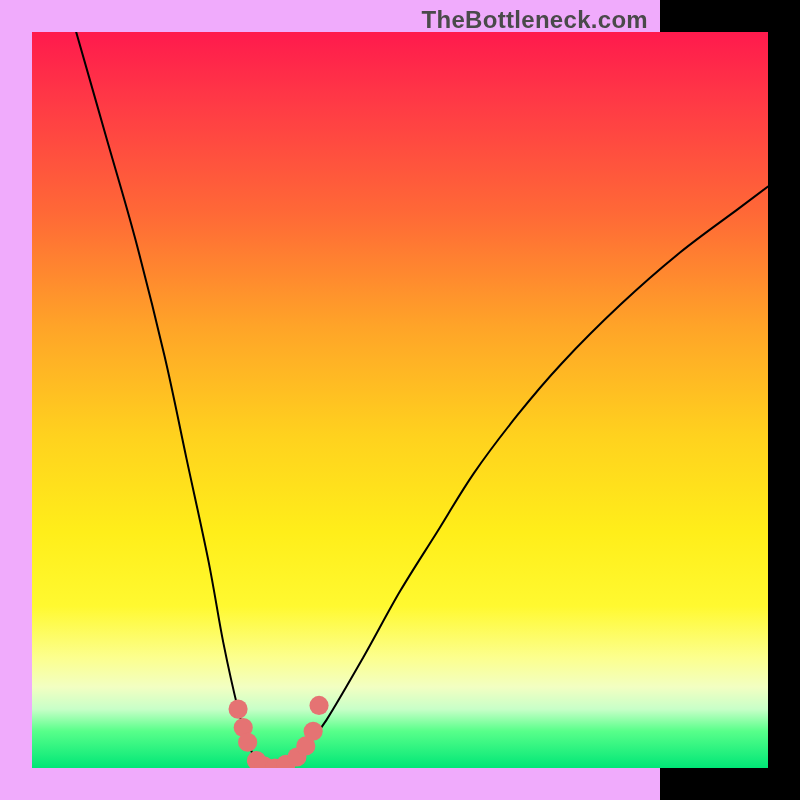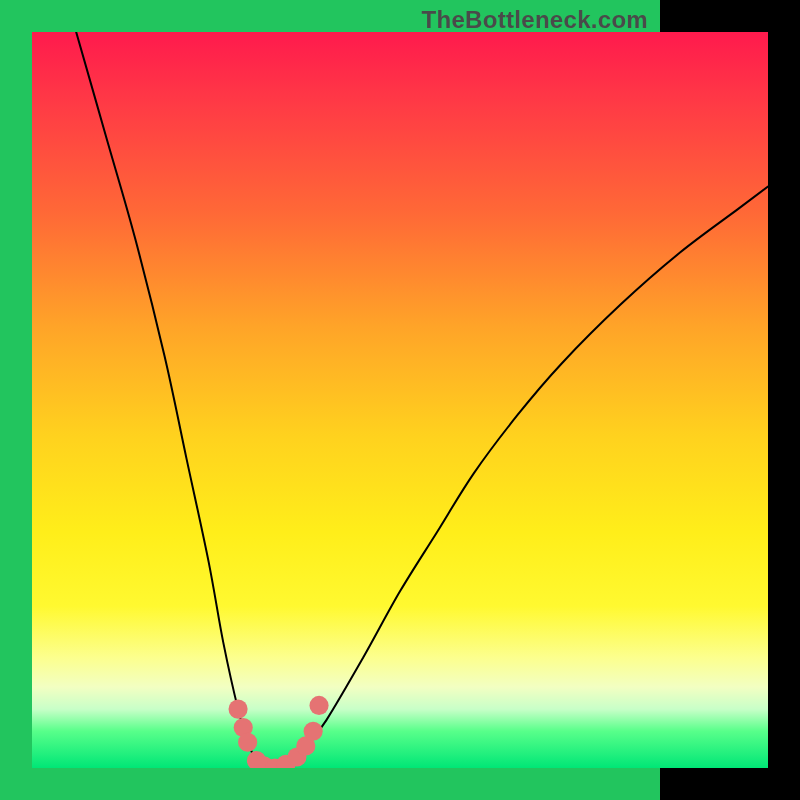--- a/index.html
+++ b/index.html
@@ -10,21 +10,21 @@
     background: #000;
     overflow: hidden;
     font-family: Arial, Helvetica, sans-serif;
   }
   .frame {
     position: absolute;
     left: 0;
     top: 0;
     width: 660px;
     height: 800px;
-    background: #22c55e;
+    background: #f0abfc;
   }
   .plot-area {
     position: absolute;
     left: 32px;
     top: 32px;
     width: 736px;
     height: 736px;
     overflow: hidden;
   }
   .gradient {

